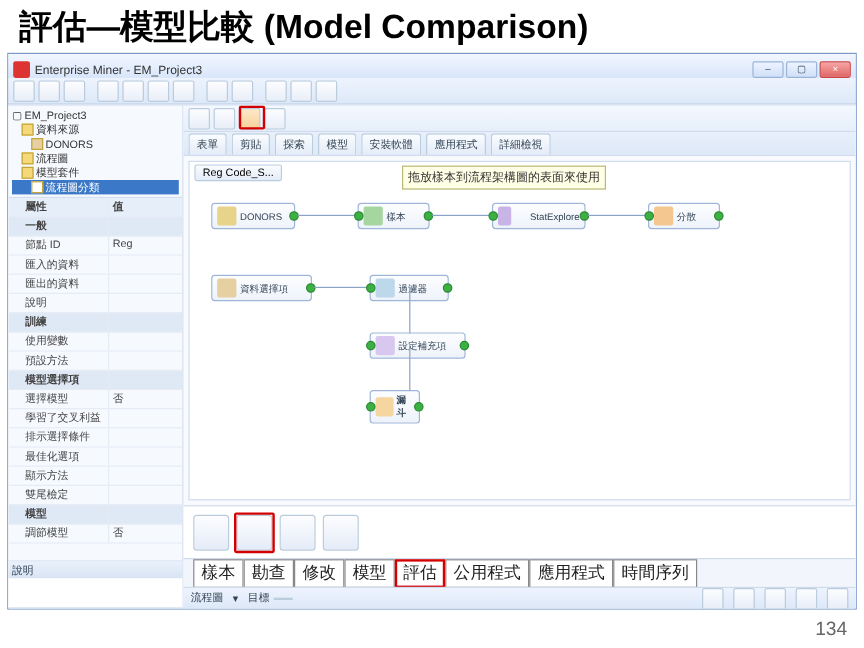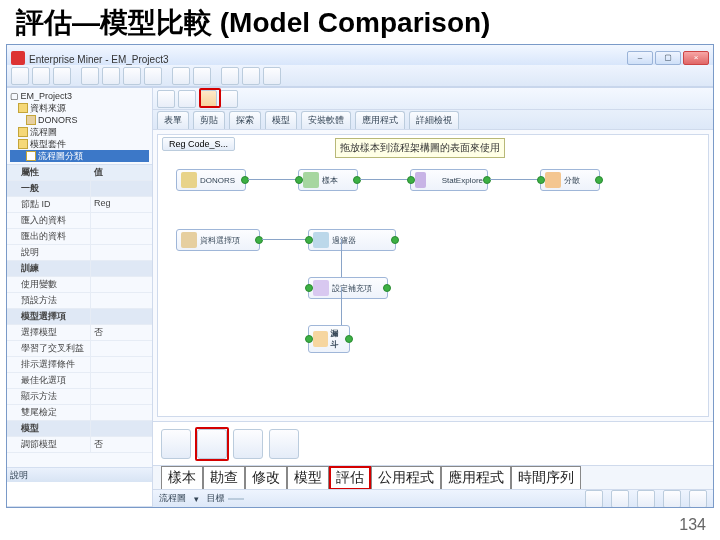--- a/index.html
+++ b/index.html
@@ -251,21 +251,21 @@
               <span>分散</span>
               <div class="dot"></div>
             </div>
 
           <div class="node" style="top:72px;left:8px;width:84px;">
               <div class="nicon" style="background:#e6cfa0;"></div>
               <span>資料選擇項</span>
               <div class="dot"></div>
             </div>
           <div class="link" style="top:82px;left:94px;width:44px;"></div>
-          <div class="node" style="top:72px;left:140px;width:88px;">
+          <div class="node" style="top:72px;left:140px;width:66px;">
               <div class="dot dotL"></div>
               <div class="nicon" style="background:#bcd8ea;"></div>
               <span>過濾器</span>
               <div class="dot"></div>
             </div>
 
           <div class="link" style="top:82px;left:173px;width:1px;height:44px;background:#8aa4c8;"></div>
           <div class="node" style="top:120px;left:140px;width:80px;align-items:center;">
               <div class="dot dotL"></div>
               <div class="nicon" style="background:#d8c8f0;"></div>

